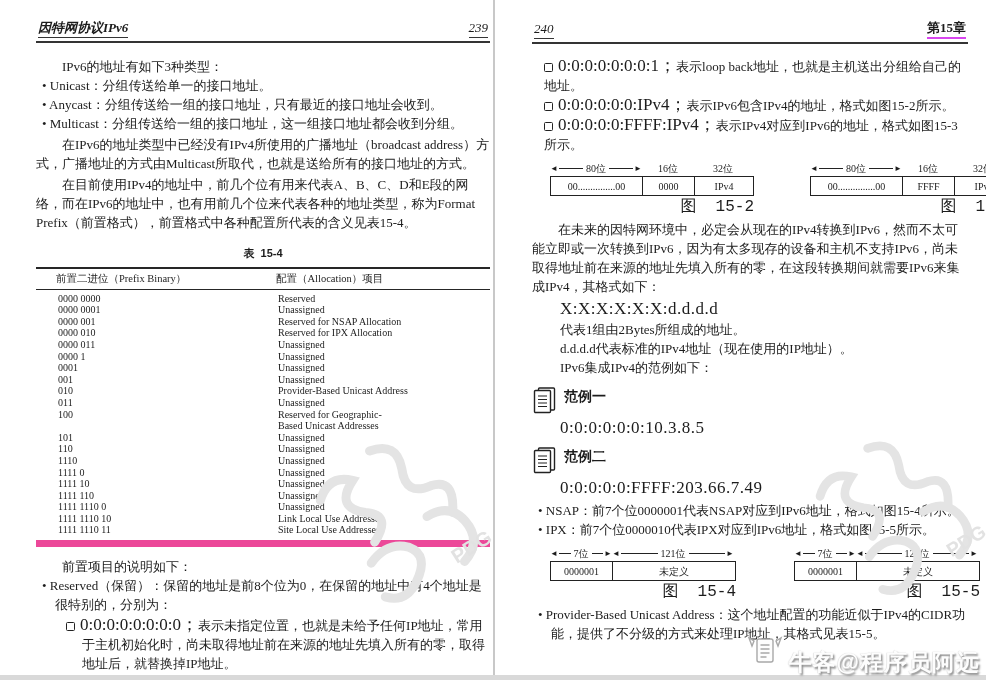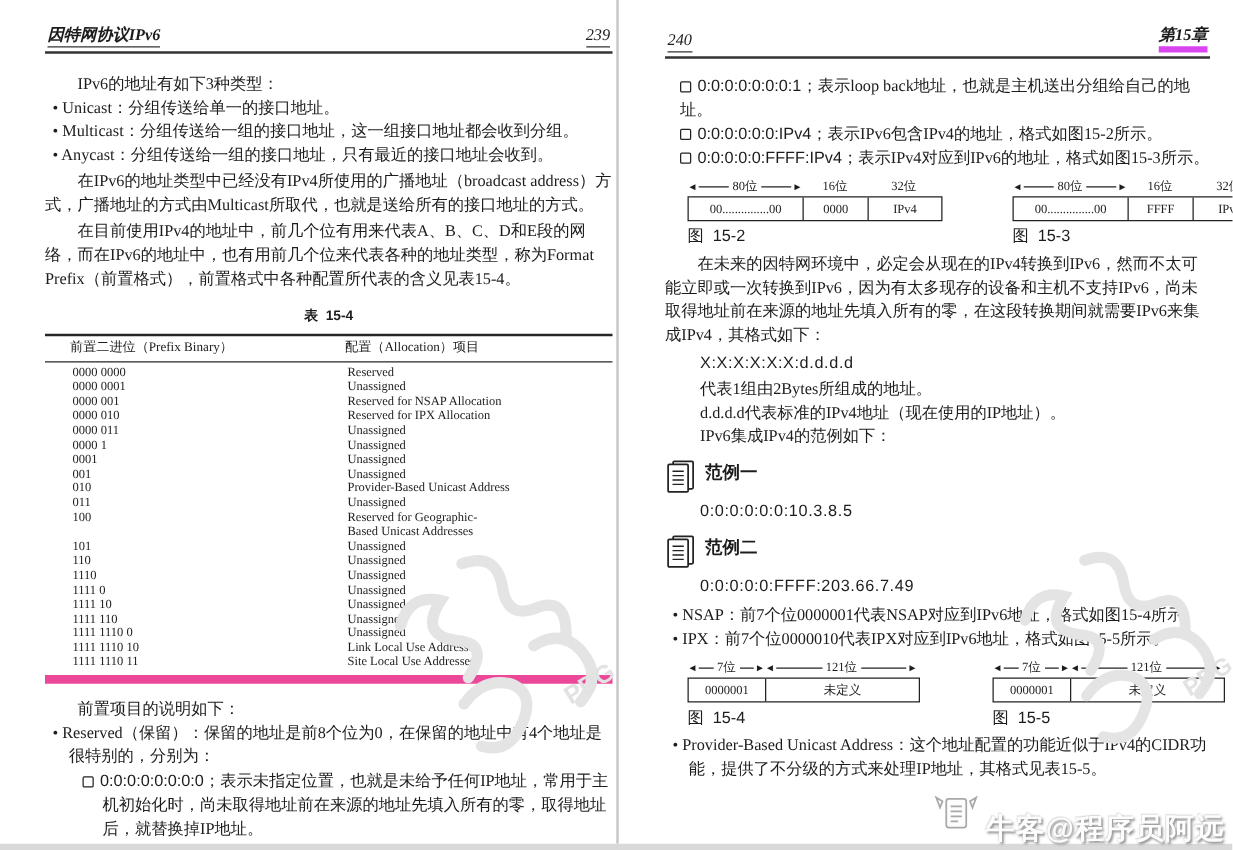--- a/index.html
+++ b/index.html
@@ -10,21 +10,21 @@
   .bottom-strip{position:absolute;left:0;bottom:0;width:986px;height:5px;background:#d9d9d9}
 
   .page{position:absolute;top:18px}
   .page-left{left:36px;width:454px}
   .page-right{left:532px;width:436px}
 
   .pg-header{display:flex;justify-content:space-between;align-items:flex-end;
              border-bottom:2px solid #343434;padding:0 2px 3px 2px;font-size:13px}
   .pg-header .hl{font-style:italic;font-weight:bold;border-bottom:1px solid #343434}
   .pg-header .hr{font-style:italic;border-bottom:1px solid #343434}
-  .pg-header .hb{font-style:italic;font-weight:bold;border-bottom:5px solid #d946ef}
+  .pg-header .hb{font-weight:bold;border-bottom:2px solid #d946ef}
 
   .para{text-indent:2em;margin-top:2px}
   .lead{text-indent:2em;margin-top:14px}
   .blt{margin-left:6px;padding-left:13px;text-indent:-13px}
   .blt::before{content:"• "}
   .hang{margin-left:6px;padding-left:13px;text-indent:-13px}
   .hang::before{content:"• "}
 
   .sec-h{font-family:"Liberation Sans","DejaVu Sans",sans-serif;font-weight:bold;
          font-size:14.5px;margin:15px 0 10px 0;white-space:pre-wrap}
@@ -39,35 +39,35 @@
   .t154-head .ta{flex:1;padding-left:10px}
   .t154-body{padding:3px 0 4px 0}
   .trow{display:flex}
   .trow .tp{width:230px;padding-left:22px}
   .trow .ta{flex:1;padding-left:12px;white-space:pre-line}
 
   .cbx{display:inline-block;width:9px;height:9px;border:1.4px solid #222;border-radius:1.5px;
        margin-right:5px;vertical-align:-1px}
   .cbitem{margin-left:12px;margin-top:0}
   .subitem{padding-left:46px;text-indent:-16px;margin-top:1px}
-  .mono{font-family:Liberation Sans, sans-serif;font-size:13px}
+  .mono{font-family:Liberation Serif, serif;font-size:17px}
 
   
   .figs{display:flex;margin:8px 0 2px 0}
   .fig{font-size:10px;line-height:13px}
   .fig-labels{display:flex;margin-bottom:1px}
   .fig-labels>span{display:flex;align-items:center;justify-content:center;white-space:nowrap}
   .arw{font-style:normal;font-size:8px;line-height:13px}
   .ln{flex:1;border-top:1.2px solid #222;margin:0 1px;min-width:6px}
   .ltxt{font-weight:normal;font-style:normal;padding:0 2px}
   .fig-cells{display:flex;border:1.3px solid #222;height:20px}
   .fig-cells>span{display:flex;align-items:center;justify-content:center;border-right:1.3px solid #222}
   .fig-cells>span:last-child{border-right:none}
-  .fig-cap{text-align:left;font-size:13px;margin-top:5px;white-space:pre-wrap;
-           font-family:Liberation Sans, sans-serif}
+  .fig-cap{text-align:right;font-size:16px;margin-top:5px;white-space:pre-wrap;
+           font-family:Liberation Mono, monospace}
 
   .fmt-line{margin:3px 0 2px 28px;letter-spacing:.5px}
   .plain-line{margin-left:28px}
 
   .example{display:flex;align-items:flex-start;margin:10px 0 4px 0}
   .ex-icon{margin-right:8px;display:inline-flex}
   .ex-label{font-family:"Liberation Sans","DejaVu Sans",sans-serif;font-weight:bold;font-size:14px}
   .ex-addr{margin:2px 0 4px 28px;letter-spacing:.5px}
 
   .seal{position:absolute;pointer-events:none}
@@ -83,22 +83,22 @@
 <body>
 
 <div class="page page-left">
   <div class="pg-header">
     <span class="hl">因特网协议IPv6</span>
     <span class="hr">239</span>
   </div>
 
   <div class="lead">IPv6的地址有如下3种类型：</div>
   <div class="blt">Unicast：分组传送给单一的接口地址。</div>
+  <div class="blt">Anycast：分组传送给一组的接口地址，只有最近的接口地址会收到。</div>
   <div class="blt">Multicast：分组传送给一组的接口地址，这一组接口地址都会收到分组。</div>
-  <div class="blt">Anycast：分组传送给一组的接口地址，只有最近的接口地址会收到。</div>
   <div class="para">在IPv6的地址类型中已经没有IPv4所使用的广播地址（broadcast address）方式，广播地址的方式由Multicast所取代，也就是送给所有的接口地址的方式。</div>
 
   <div class="para">在目前使用IPv4的地址中，前几个位有用来代表A、B、C、D和E段的网络，而在IPv6的地址中，也有用前几个位来代表各种的地址类型，称为Format Prefix（前置格式），前置格式中各种配置所代表的含义见表15-4。</div>
 
   <div class="tbl-cap">表  15-4</div>
   <div class="t154">
     <div class="t154-head">
       <span class="tp">前置二进位（Prefix Binary）</span>
       <span class="ta">配置（Allocation）项目</span>
     </div>

